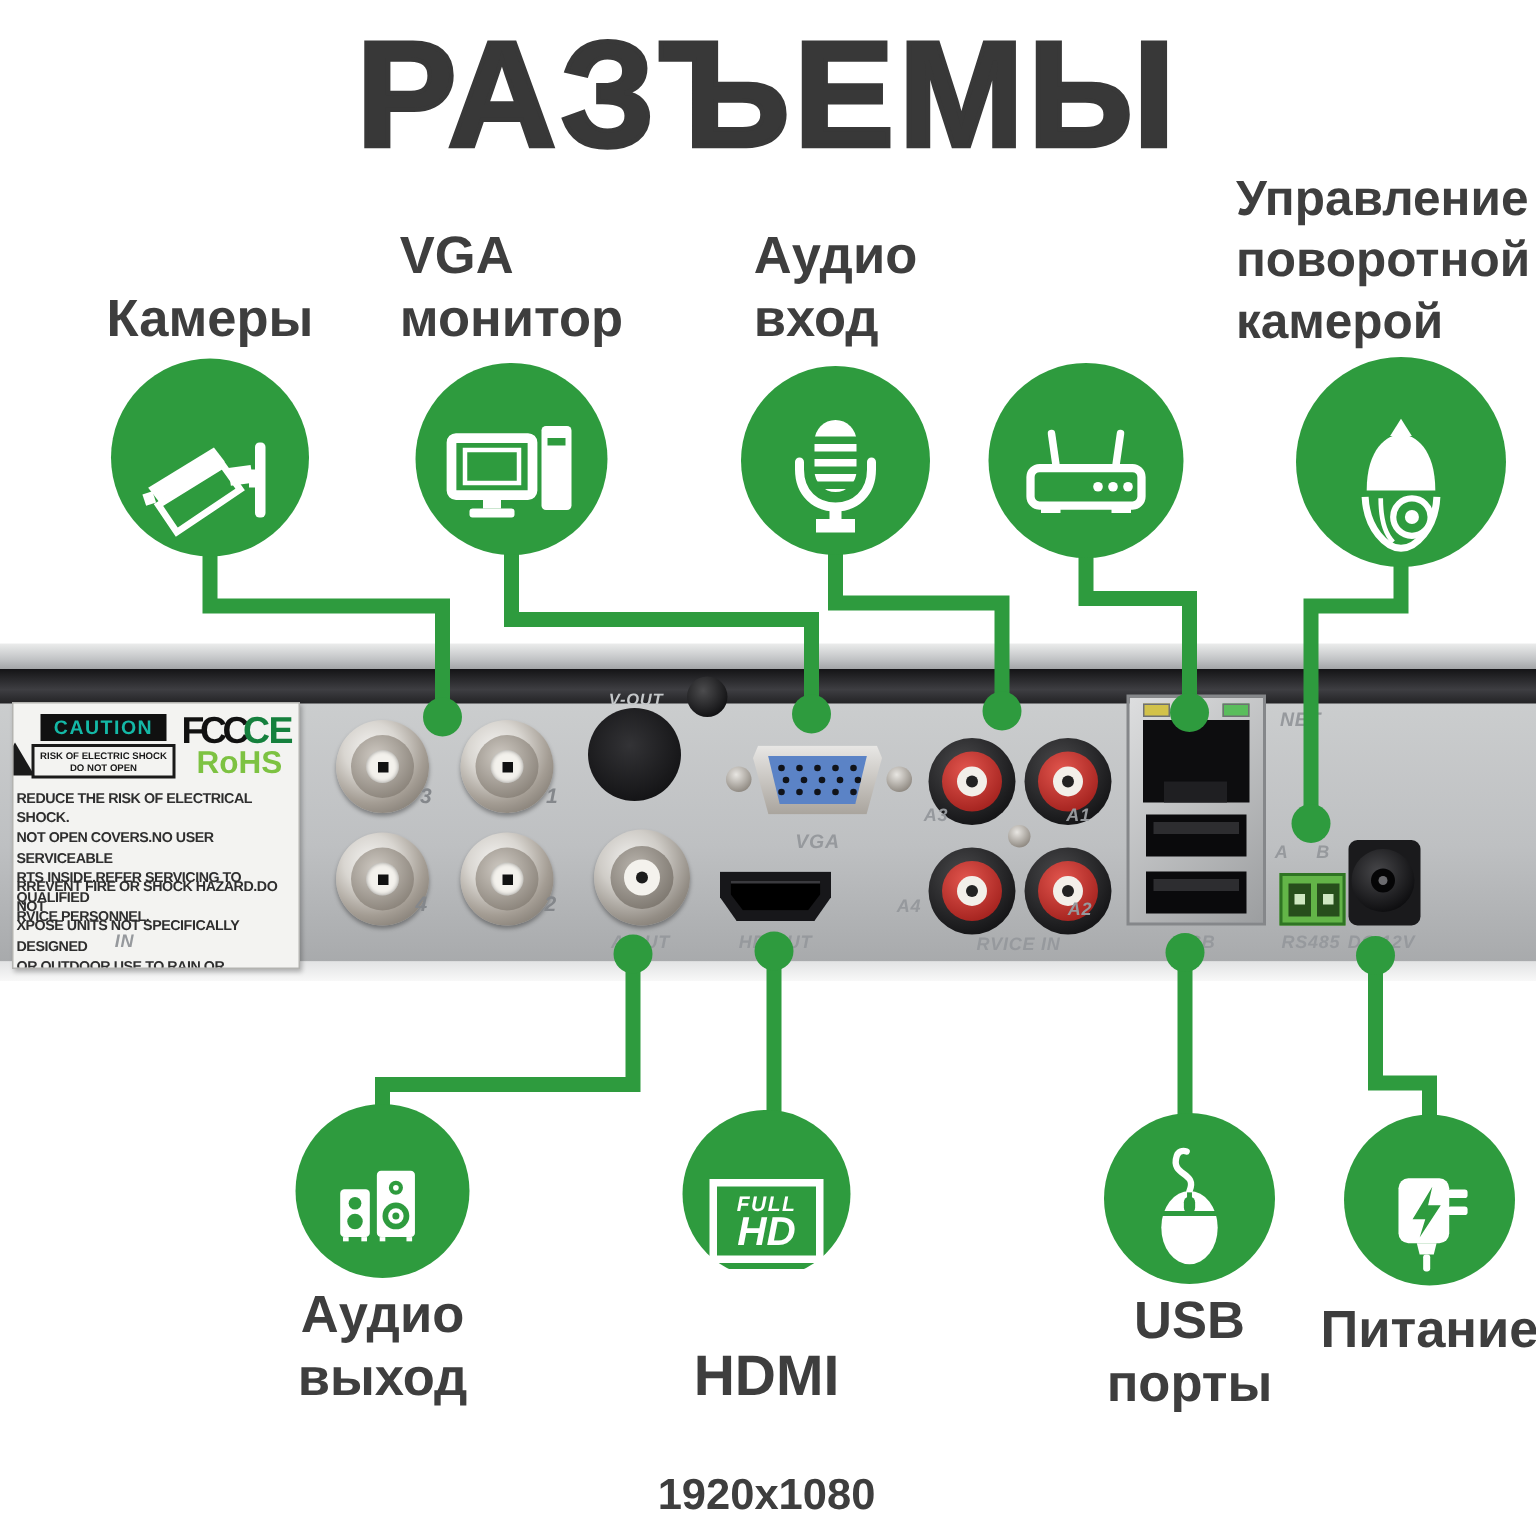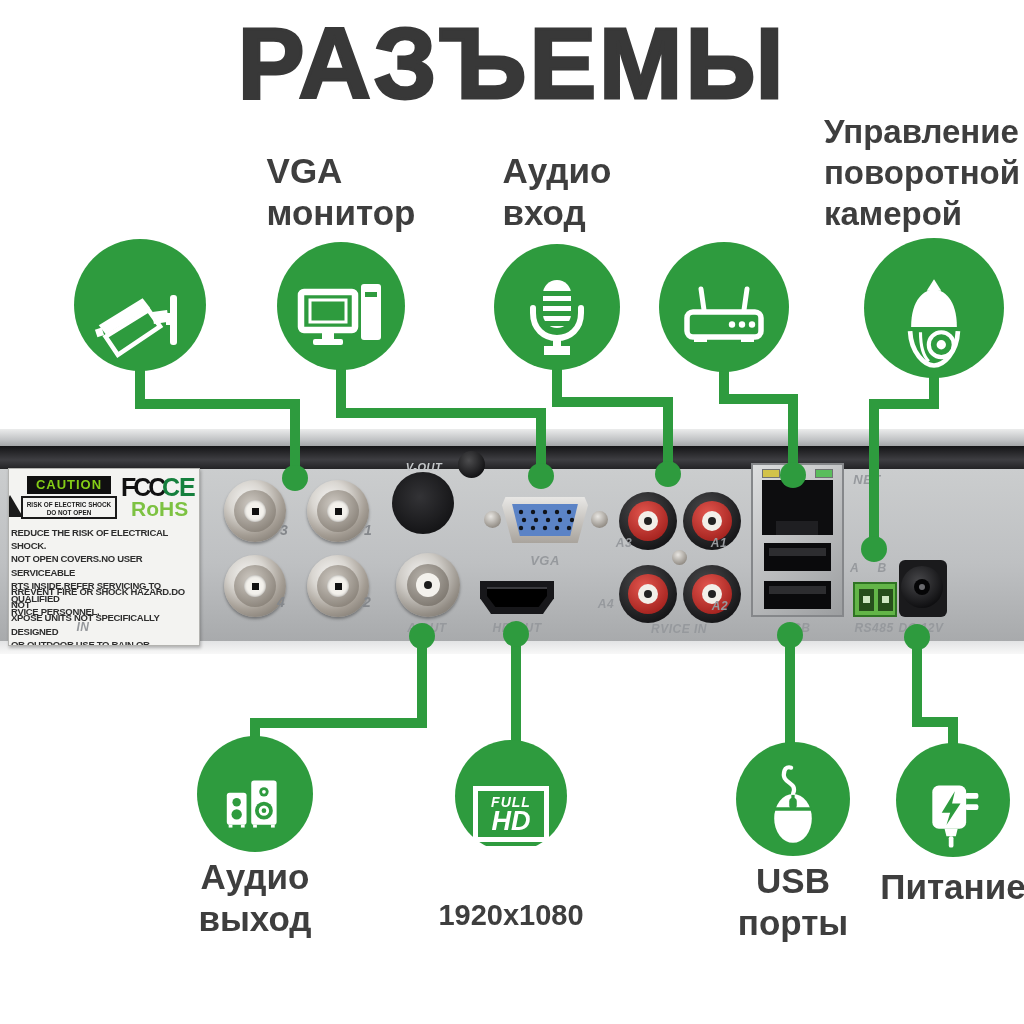--- a/index.html
+++ b/index.html
@@ -31,21 +31,21 @@
        background:linear-gradient(180deg,#ebecec,#c2c4c6 55%,#9a9c9e);}
   .strip{position:absolute;left:0;top:446px;width:1024px;height:25px;
          background:linear-gradient(180deg,#141416,#3e3e42 55%,#1d1d1f);}
   .face{position:absolute;left:0;top:469px;width:1024px;height:172px;
         background:linear-gradient(180deg,#cbcdce,#bec0c2 55%,#a8aaac);}
   .basebar{position:absolute;left:0;top:641px;width:1024px;height:13px;
         background:linear-gradient(180deg,#e2e3e4,#f8f8f8);}
   
   .sticker{position:absolute;left:8px;top:468px;width:190px;height:176px;background:#f3f3f1;
            border:1px solid #b3b3b0;box-shadow:1px 2px 3px rgba(0,0,0,.25);overflow:hidden;z-index:3;}
-  .cau-bar{position:absolute;left:18px;top:7px;width:84px;height:18px;background:#101010;color:#84cc16;
+  .cau-bar{position:absolute;left:18px;top:7px;width:84px;height:18px;background:#101010;color:#14b8a6;
            font-size:13px;font-weight:700;letter-spacing:1px;text-align:center;line-height:18px;}
   .risk{position:absolute;left:12px;top:27px;width:96px;height:23px;border:2px solid #1a1a1a;
         font-size:6.4px;font-weight:700;color:#1a1a1a;text-align:center;line-height:7.6px;
         white-space:pre-line;padding-top:3px;box-sizing:border-box;}
   .fcc{position:absolute;left:112px;top:4px;font-size:25px;font-weight:900;letter-spacing:-3px;color:#111;}
   .ce{position:absolute;left:153px;top:4px;font-size:25px;font-weight:900;letter-spacing:-1px;color:#15803d;}
   .rohs{position:absolute;left:122px;top:28px;font-size:21px;font-weight:700;color:var(--rohs);}
   .stx{position:absolute;left:2px;font-size:9.5px;line-height:13.2px;font-weight:700;color:#2e2e2e;
        letter-spacing:-.3px;white-space:pre-line;}
   .tri{position:absolute;left:-12px;top:26px;width:0;height:0;border-left:13px solid transparent;
@@ -288,20 +288,21 @@
     <circle class="cdot" cx="541" cy="476" r="13"></circle>
     <circle class="cdot" cx="668" cy="474" r="13"></circle>
     <circle class="cdot" cx="793" cy="475" r="13"></circle>
     <circle class="cdot" cx="874" cy="549" r="13"></circle>
     <circle class="cdot" cx="422" cy="636" r="13"></circle>
     <circle class="cdot" cx="516" cy="634" r="13"></circle>
     <circle class="cdot" cx="790" cy="635" r="13"></circle>
     <circle class="cdot" cx="917" cy="637" r="13"></circle>
   </svg>
 
+  <div class="lbl" style="left:40px;top:126px;width:200px;height:108px;">Камеры</div>
   <div class="lbl" style="left:231px;top:126px;width:220px;height:108px;">VGA
 монитор</div>
   <div class="lbl" style="left:457px;top:126px;width:200px;height:108px;">Аудио
 вход</div>
   <div class="lbl" style="left:822px;top:110px;width:200px;height:124px;font-size:33px;line-height:41px;">Управление
 поворотной
 камерой</div>
 
   <div class="circ" style="left:74px;top:239px;width:132px;height:132px;">
     <svg width="100" height="100" viewBox="0 0 100 100">
@@ -402,19 +403,20 @@
       <rect x="63" y="32" width="14" height="6" rx="2" fill="#fff"></rect>
       <rect x="63" y="44" width="14" height="6" rx="2" fill="#fff"></rect>
       <polygon points="41,70 55,70 53,78 43,78" fill="#fff"></polygon>
       <rect x="45.5" y="78" width="5" height="12" rx="2" fill="#fff"></rect>
     </svg>
   </div>
 
   <div class="lbl-b" style="left:155px;top:856px;width:200px;">Аудио
 выход</div>
   <div class="lbl-b" style="left:411px;top:856px;width:200px;">
+    <span class="hdmi-main">HDMI</span>
     <span class="hdmi-sub">1920x1080</span>
   </div>
   <div class="lbl-b" style="left:693px;top:860px;width:200px;">USB
 порты</div>
   <div class="lbl-b" style="left:853px;top:866px;width:200px;">Питание</div>
 
 </div>
 
 </body></html>

